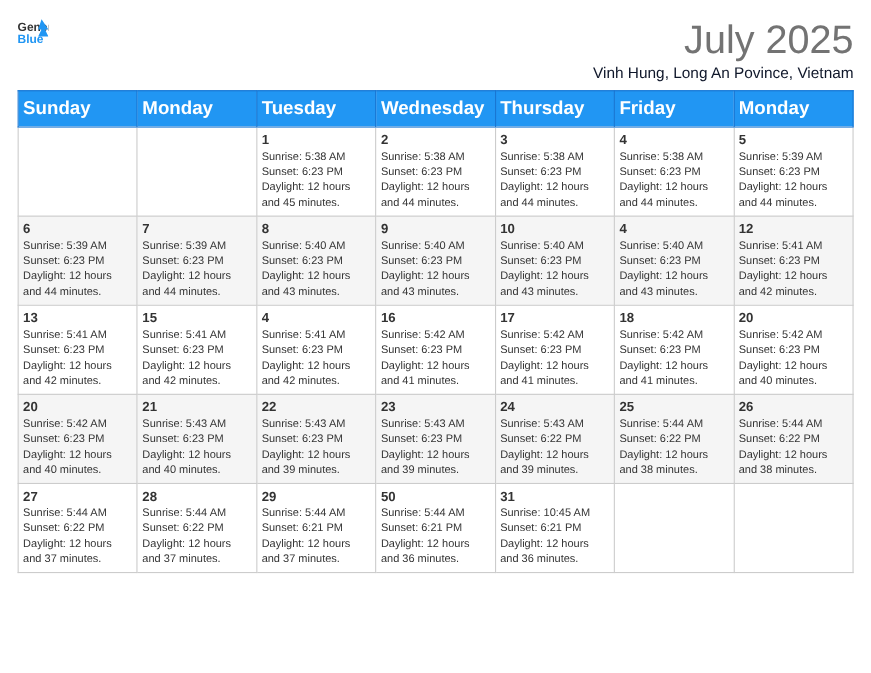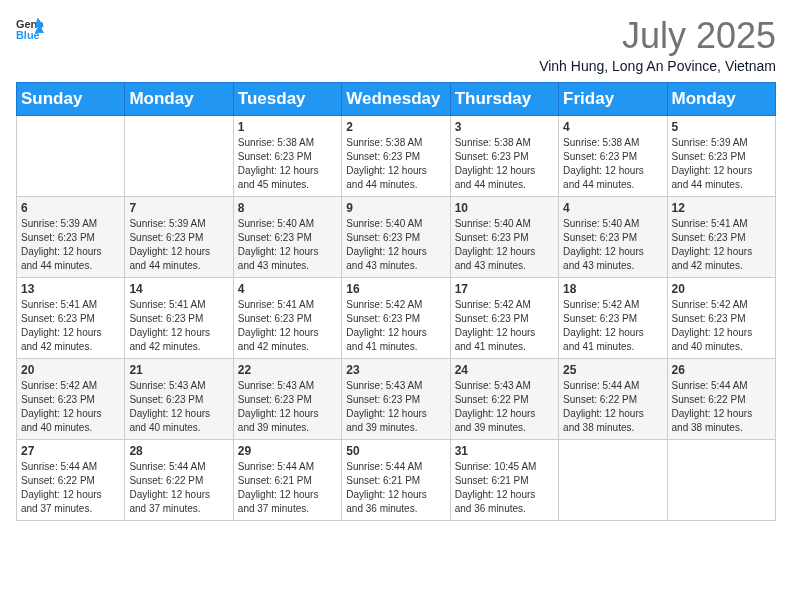--- a/index.html
+++ b/index.html
@@ -189,21 +189,21 @@
         </td>
       </tr>
       <tr>
         <td>
           <span class="day-number">13</span>
           <div class="day-info" style="white-space: pre-line;">Sunrise: 5:41 AM
 Sunset: 6:23 PM
 Daylight: 12 hours and 42 minutes.</div>
         </td>
         <td>
-          <span class="day-number">14</span>
+          <span class="day-number">15</span>
           <div class="day-info" style="white-space: pre-line;">Sunrise: 5:41 AM
 Sunset: 6:23 PM
 Daylight: 12 hours and 42 minutes.</div>
         </td>
         <td>
           <span class="day-number">4</span>
           <div class="day-info" style="white-space: pre-line;">Sunrise: 5:41 AM
 Sunset: 6:23 PM
 Daylight: 12 hours and 42 minutes.</div>
         </td>

